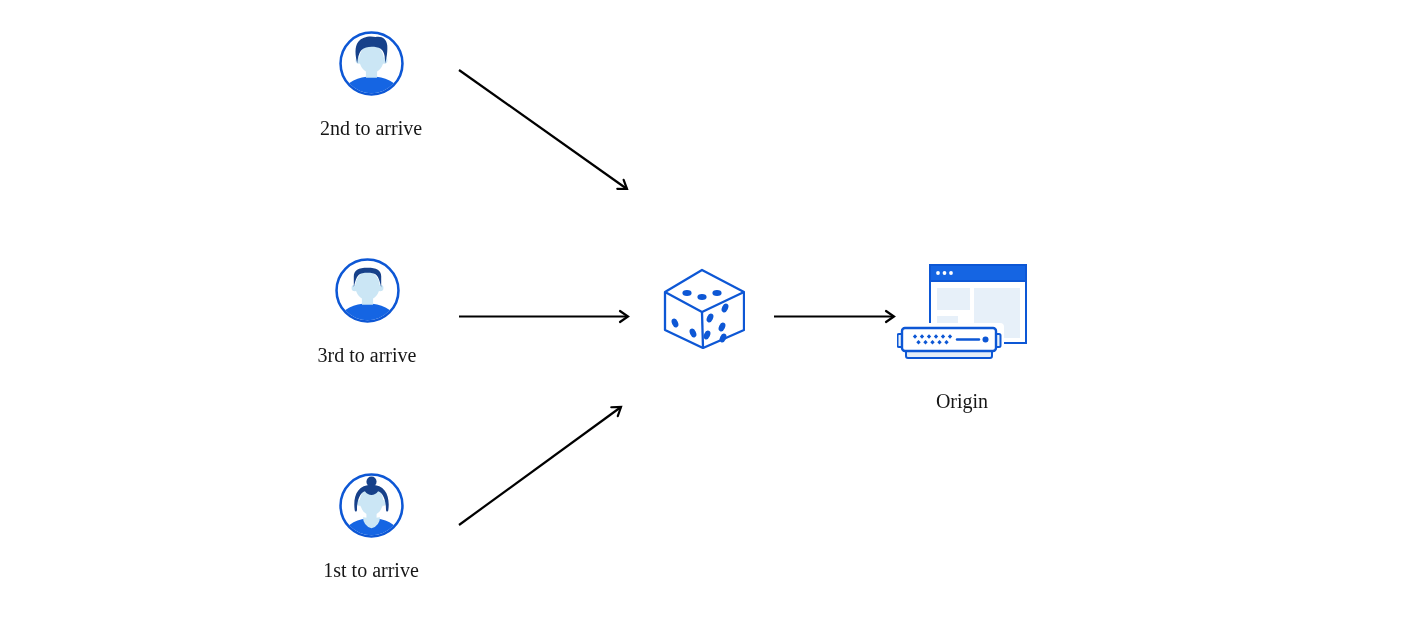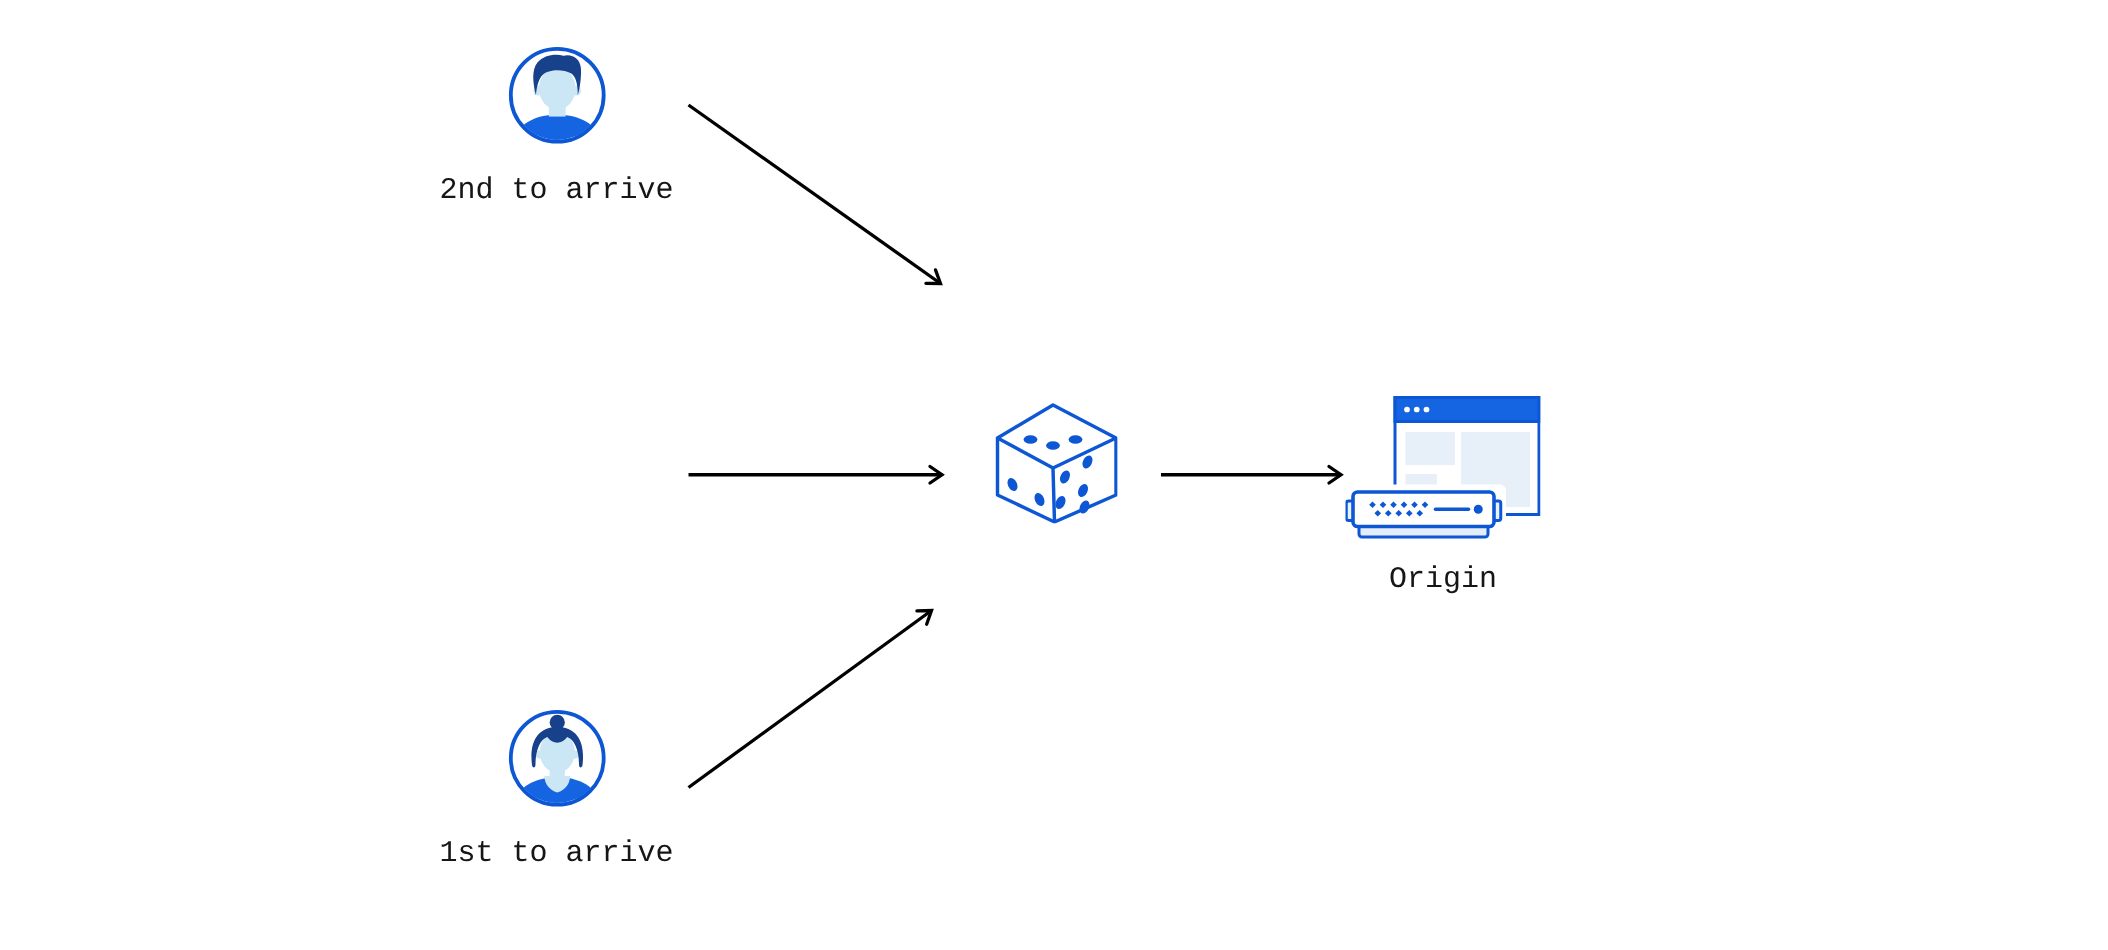--- a/index.html
+++ b/index.html
@@ -1,25 +1,25 @@
 <!DOCTYPE html>
 <html><head>
 <meta charset="utf-8">
 <style>
   html,body{margin:0;padding:0;background:#fff;}
   .canvas{
     position:relative;width:1405px;height:633px;background:#ffffff;overflow:hidden;
-    font-family:Liberation Mono, monospace;
+    font-family:Liberation Serif, serif;
   }
   .node{position:absolute;display:flex;flex-direction:column;align-items:center;}
   .node .label{
     margin-top:20px;font-size:20px;line-height:22px;color:#161616;
     text-align:center;white-space:nowrap;
   }
-  .origin-node .label{margin-top:14px;}
+  .origin-node .label{margin-top:28px;}
   .arrow-layer{position:absolute;left:0;top:0;pointer-events:none;}
   svg{display:block;}
 </style>
 </head>
 <body>
 
 <div class="canvas">
 
   <svg class="arrow-layer" width="1405" height="633">
     <defs>
@@ -47,20 +47,40 @@
         <circle cx="20.5" cy="30" r="3.2" fill="#cbe6f5"></circle>
         <circle cx="45.5" cy="30" r="3.2" fill="#cbe6f5"></circle>
         <ellipse cx="33" cy="28.5" rx="12" ry="14" fill="#cbe6f5"></ellipse>
         <path d="M19,33 C17,25 16,16.5 20,11.5 C24,6.5 32,5.5 37,7 C43,5.5 48,9 48.5,15 C49,20 48,28 46.5,33
                  C46.5,25 45,20.5 42,18.5 C36.5,15.5 27,16 23.5,19.5 C20.9,22 19.5,27 19,33 Z" fill="#17418a"></path>
       </g>
     </svg>
     <div class="label">2nd to arrive</div>
   </div>
 
+  <div class="node" style="left:297px;top:257px;width:140px;">
+    <svg width="67" height="67" viewBox="0 0 66 66">
+      <defs>
+          <clipPath id="clipB">
+            <circle cx="33" cy="33" r="29.4"></circle>
+          </clipPath>
+        </defs>
+      <circle cx="33" cy="33" r="30.5" fill="#fff" stroke="#0d57d5" stroke-width="2.5"></circle>
+      <g clip-path="url(#clipB)">
+        <path d="M2,66 C7,51 19,45.8 33,45.8 C47,45.8 59,51 64,66 Z" fill="#1565e3"></path>
+        <rect x="27.5" y="33" width="11" height="14" fill="#cbe6f5"></rect>
+        <circle cx="20.5" cy="30.5" r="3.2" fill="#cbe6f5"></circle>
+        <circle cx="45.5" cy="30.5" r="3.2" fill="#cbe6f5"></circle>
+        <ellipse cx="33" cy="28.5" rx="12" ry="14" fill="#cbe6f5"></ellipse>
+        <path d="M19.5,30 L19.5,19 C19.5,13 24,10.5 33,10.5 C42,10.5 46.5,13 46.5,19 L46.5,30
+                 C44.5,21 43,17 38,16 C34.7,15.4 31.3,15.4 28,16 C23,17 21.5,21 19.5,30 Z" fill="#17418a"></path>
+      </g>
+    </svg>
+    <div class="label">3rd to arrive</div>
+  </div>
 
   <div class="node" style="left:301px;top:472px;width:140px;">
     <svg width="67" height="67" viewBox="0 0 66 66">
       <defs>
           <clipPath id="clipC">
             <circle cx="33" cy="33" r="29.4"></circle>
           </clipPath>
         </defs>
       <circle cx="33" cy="33" r="30.5" fill="#fff" stroke="#0d57d5" stroke-width="2.5"></circle>
       <g clip-path="url(#clipC)">

